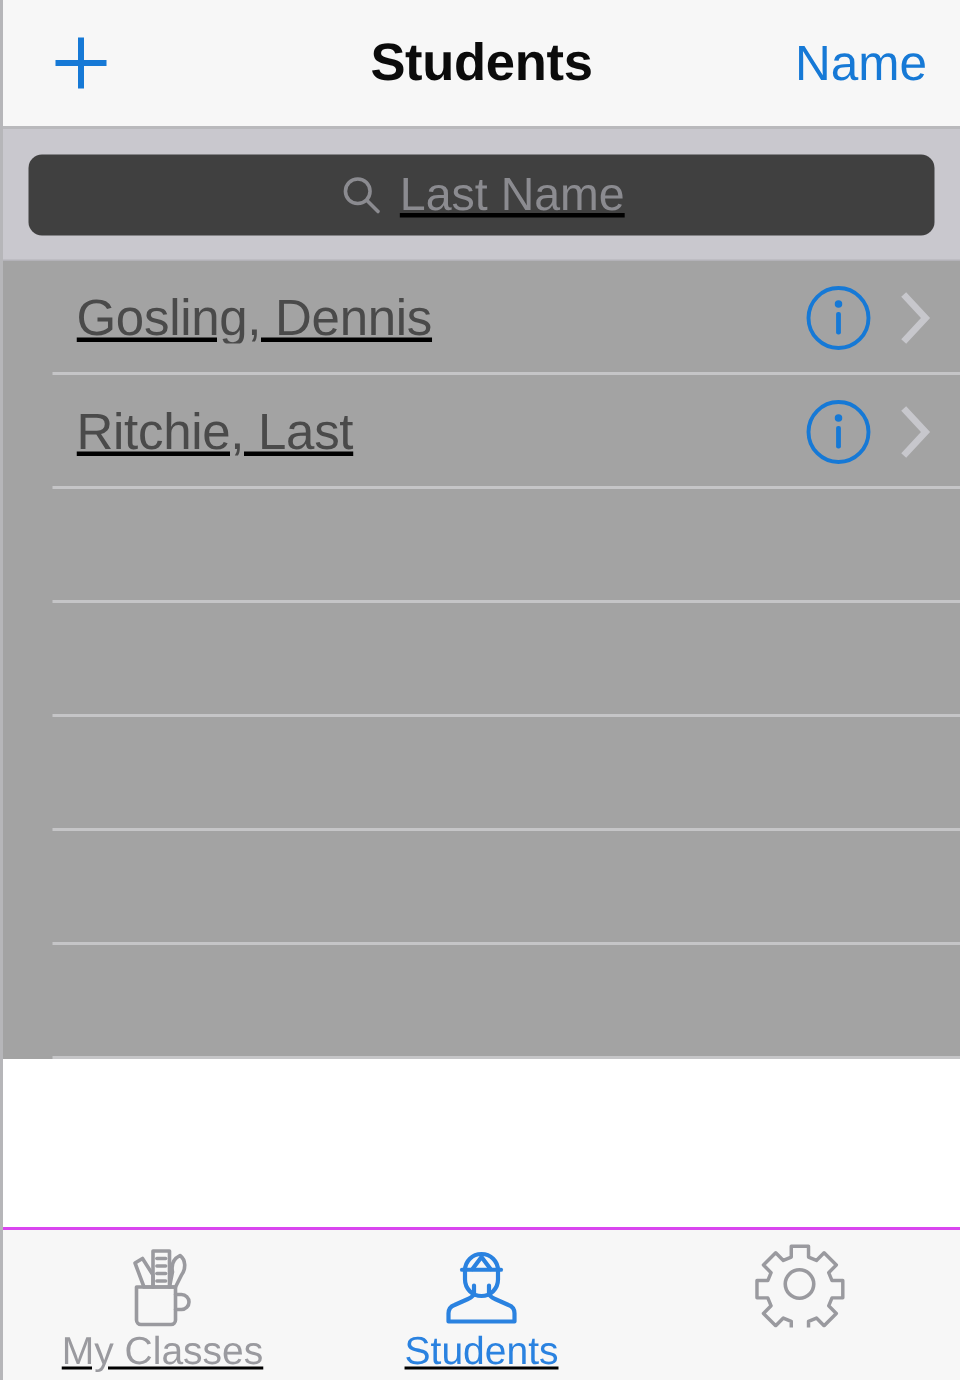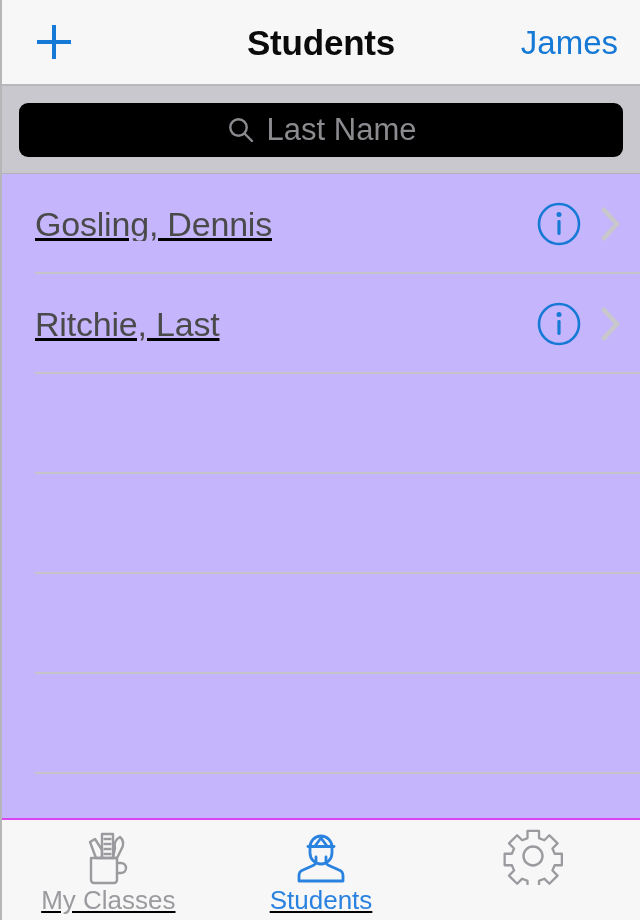--- a/index.html
+++ b/index.html
@@ -76,21 +76,21 @@
     background: #c9c8ce;
     box-sizing: border-box;
     display: flex;
     align-items: center;
     justify-content: center;
     border-bottom: 1px solid #b3b2b8;
   }
   .search-field {
     width: 604px;
     height: 54px;
-    background: #000000;
+    background: #404040;
     border-radius: 9px;
     display: flex;
     align-items: center;
     justify-content: center;
     cursor: text;
   }
   .search-inner {
     display: flex;
     align-items: center;
     gap: 11px;
@@ -105,27 +105,27 @@
 
   
   .list {
     flex: 1 1 auto;
     background: #ffffff;
     overflow: hidden;
     position: relative;
   }
   .row {
     position: relative;
-    height: 100px;
-    box-sizing: border-box;
-    display: flex;
-    align-items: center;
-    padding-left: 33px;
+    height: 76px;
+    box-sizing: border-box;
+    display: flex;
+    align-items: center;
+    padding-left: 49px;
     padding-right: 14px;
-    background: #c4b5fd;
+    background: #a3a3a3;
     cursor: pointer;
   }
   .row::after {
     content: "";
     position: absolute;
     left: 33px;
     right: 0;
     bottom: 0;
     height: 2px;
     background: #c5c5c7;
@@ -202,21 +202,21 @@
   <div class="navbar">
     <div class="nav-add">
       <span>
         <svg width="50" height="50" viewBox="0 0 50 50">
           <line x1="25" y1="8" x2="25" y2="42" stroke="#1679d6" stroke-width="4"></line>
           <line x1="8" y1="25" x2="42" y2="25" stroke="#1679d6" stroke-width="4"></line>
         </svg>
       </span>
     </div>
     <div class="nav-title">Students</div>
-    <div class="nav-edit">James</div>
+    <div class="nav-edit">Name</div>
   </div>
 
   <div class="searchbar">
     <div class="search-field">
       <div class="search-inner">
         <span class="search-icon">
           <svg width="30" height="30" viewBox="0 0 30 30">
             <circle cx="12.5" cy="12.5" r="8.2" fill="none" stroke="#8b8b90" stroke-width="2.4"></circle>
             <line x1="18.5" y1="18.5" x2="26" y2="26" stroke="#8b8b90" stroke-width="2.4" stroke-linecap="round"></line>
           </svg>

